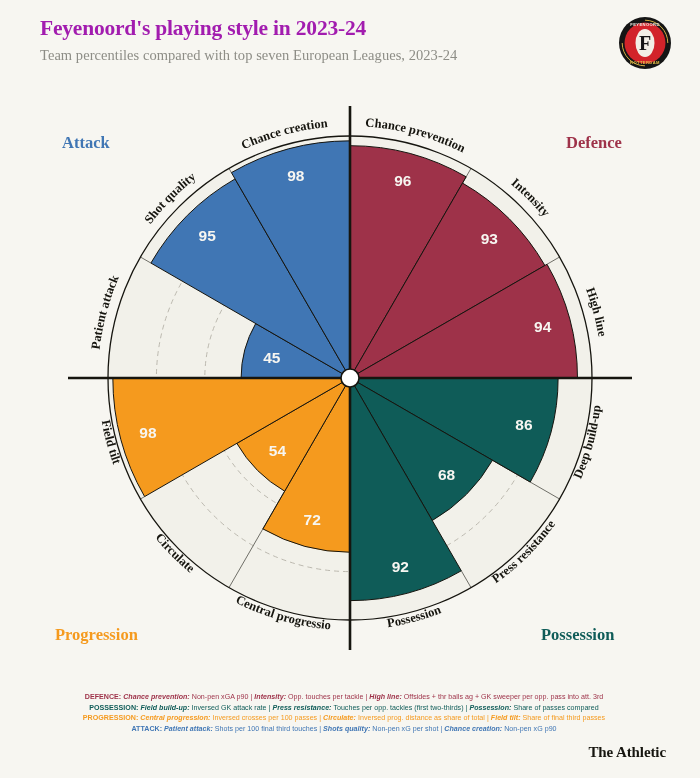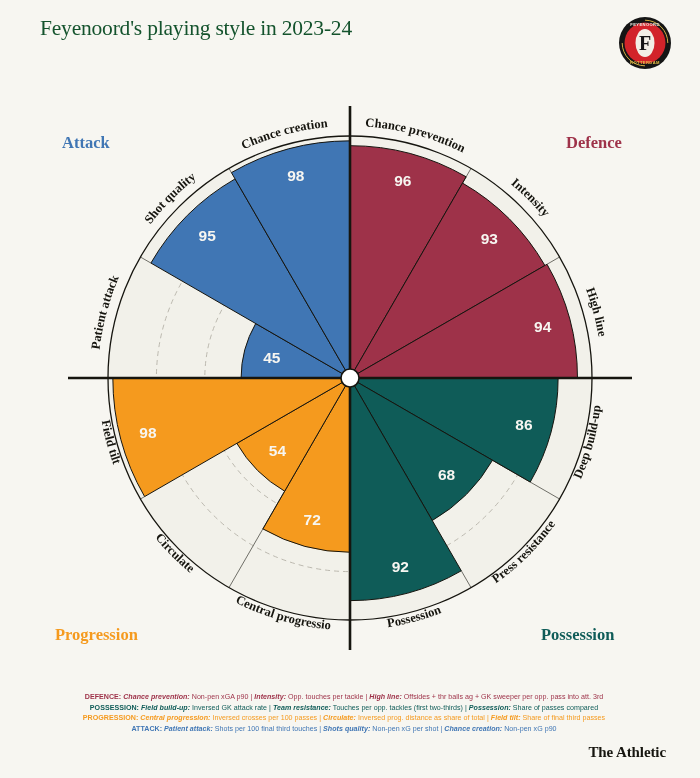--- a/index.html
+++ b/index.html
@@ -18,24 +18,24 @@
   #page {
     position: relative;
     width: 700px;
     height: 778px;
   }
   .title {
     position: absolute;
     left: 40px;
     top: 16px;
     font-family: "Liberation Serif", serif;
-    font-weight: normal;
+    font-weight: bold;
     font-size: 21.5px;
     letter-spacing: -0.2px;
-    color: #14532d;
+    color: #a21caf;
   }
   .subtitle {
     position: absolute;
     left: 40px;
     top: 47px;
     font-family: "Liberation Serif", serif;
     font-size: 14.5px;
     color: #8d8d86;
     letter-spacing: 0.05px;
   }
@@ -100,20 +100,21 @@
     fill: #f7f6f1;
     stroke: rgba(255,255,255,0.0);
   }
 </style>
 </head>
 <body>
 
 <div id="page">
 
   <div class="title">Feyenoord's playing style in 2023-24</div>
+  <div class="subtitle">Team percentiles compared with top seven European Leagues, 2023-24</div>
 
   <svg class="crest" viewBox="0 0 54 54">
     <circle cx="27" cy="27" r="26" fill="#151515"></circle>
     <circle cx="27" cy="27" r="20.5" fill="#d2232a"></circle>
     <ellipse cx="27" cy="27" rx="9.5" ry="14" fill="#f2efe6"></ellipse>
     <text x="27" y="34" text-anchor="middle" font-family="Liberation Serif, serif" font-size="20" font-weight="bold" fill="#151515">F</text>
     <path d="M27 4.2 A22.8 22.8 0 0 1 49.8 27" fill="none" stroke="#e6c14a" stroke-width="0.9"></path>
     <path d="M27 49.8 A22.8 22.8 0 0 1 4.2 27" fill="none" stroke="#e6c14a" stroke-width="0.9"></path>
     <text x="27" y="10.4" text-anchor="middle" font-family="Liberation Sans, sans-serif" font-size="4.1" font-weight="bold" fill="#f2efe6" letter-spacing="0.4">FEYENOORD</text>
     <text x="27" y="48.4" text-anchor="middle" font-family="Liberation Sans, sans-serif" font-size="4.1" font-weight="bold" fill="#e6c14a" letter-spacing="0.4">ROTTERDAM</text>
@@ -208,20 +209,20 @@
           <text x="566" y="70" class="sec-label" fill="#9e3249">Defence</text>
           <text x="55" y="562" class="sec-label" fill="#f59a1e">Progression</text>
           <text x="541" y="562" class="sec-label" fill="#0f5c58">Possession</text>
         </g>
       <circle id="hub" cx="350" cy="300" r="9" fill="#ffffff" stroke="#16150f" stroke-width="1.6"></circle>
     </svg>
   </div>
 
   <div class="footer" id="footer">
       <div class="ln f-def"><span class="k">DEFENCE: </span><span class="it">Chance prevention:</span><span> Non-pen xGA p90 | </span><span class="it">Intensity:</span><span> Opp. touches per tackle | </span><span class="it">High line:</span><span> Offsides + thr balls ag + GK sweeper per opp. pass into att. 3rd</span></div>
-      <div class="ln f-pos"><span class="k">POSSESSION: </span><span class="it">Field build-up:</span><span> Inversed GK attack rate | </span><span class="it">Team resistance:</span><span> Touches per opp. tackles (first two-thirds) | </span><span class="it">Possession:</span><span> Share of passes compared</span></div>
+      <div class="ln f-pos"><span class="k">POSSESSION: </span><span class="it">Field build-up:</span><span> Inversed GK attack rate | </span><span class="it">Press resistance:</span><span> Touches per opp. tackles (first two-thirds) | </span><span class="it">Possession:</span><span> Share of passes compared</span></div>
       <div class="ln f-pro"><span class="k">PROGRESSION: </span><span class="it">Central progression:</span><span> Inversed crosses per 100 passes | </span><span class="it">Circulate:</span><span> Inversed prog. distance as share of total | </span><span class="it">Field tilt:</span><span> Share of final third passes</span></div>
       <div class="ln f-att"><span class="k">ATTACK: </span><span class="it">Patient attack:</span><span> Shots per 100 final third touches | </span><span class="it">Shots quality:</span><span> Non-pen xG per shot | </span><span class="it">Chance creation:</span><span> Non-pen xG p90</span></div>
     </div>
 
   <div class="athletic">The Athletic</div>
 
 </div>
 
 </body></html>

